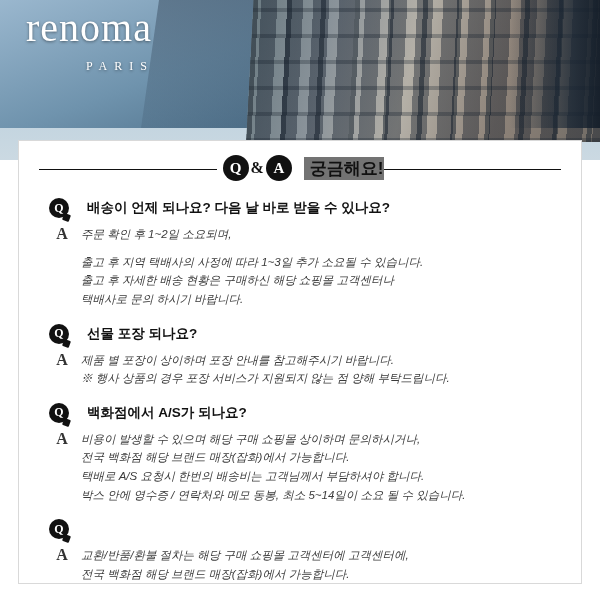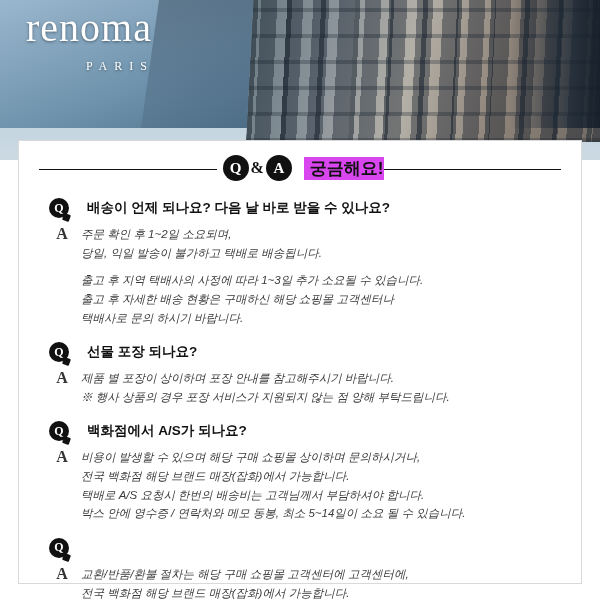--- a/index.html
+++ b/index.html
@@ -159,21 +159,21 @@
     font-size: 16px;
     font-weight: bold;
     color: #111;
     margin: 0 1px;
   }
   .qna-title {
     font-size: 17px;
     font-weight: bold;
     color: #111;
     z-index: 2;
-    background: #d946ef;
+    background: #737373;
     padding-left: 6px;
   }
 
   .qna-body {
     padding: 10px 30px 0 30px;
   }
 
   .qa-item { margin-bottom: 14px; }
 
   .q-row {
@@ -277,21 +277,20 @@
           <span class="q-mark">
             <span class="dot">Q</span>
             <span class="tail"></span>
           </span>
           <span class="q-text">배송이 언제 되나요? 다음 날 바로 받을 수 있나요?</span>
         </div>
         <div class="a-row">
           <span class="a-mark">A</span>
           <div class="a-lines">
             <p>주문 확인 후 1~2일 소요되며,</p>
-            <p>당일, 익일 발송이 불가하고 택배로 배송됩니다.</p>
             <p class="gap">출고 후 지역 택배사의 사정에 따라 1~3일 추가 소요될 수 있습니다.</p>
             <p>출고 후 자세한 배송 현황은 구매하신 해당 쇼핑몰 고객센터나</p>
             <p>택배사로 문의 하시기 바랍니다.</p>
           </div>
         </div>
       </div>
 
       <div class="qa-item">
         <div class="q-row">
           <span class="q-mark">

